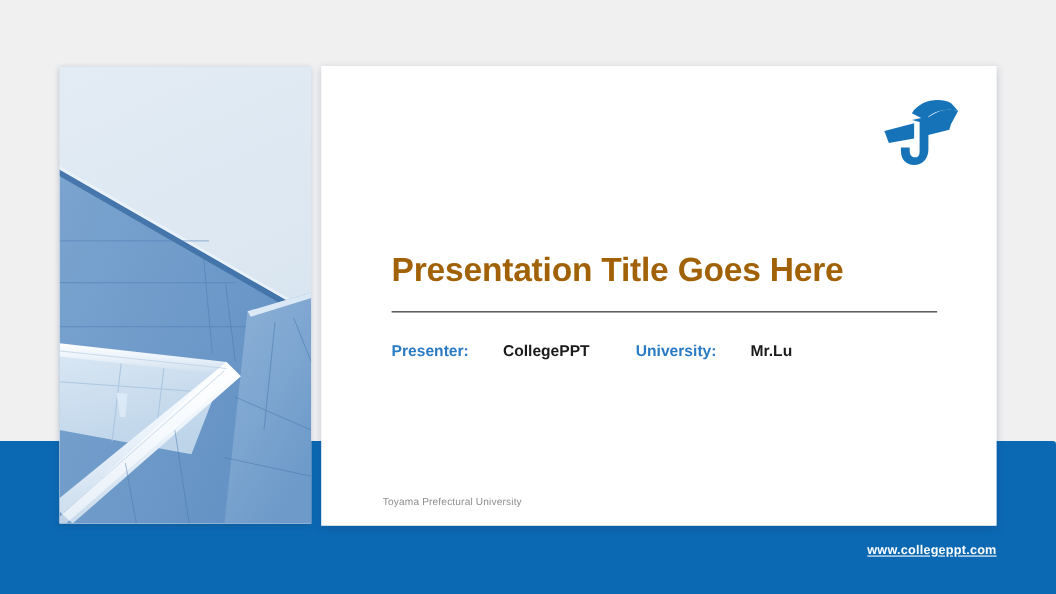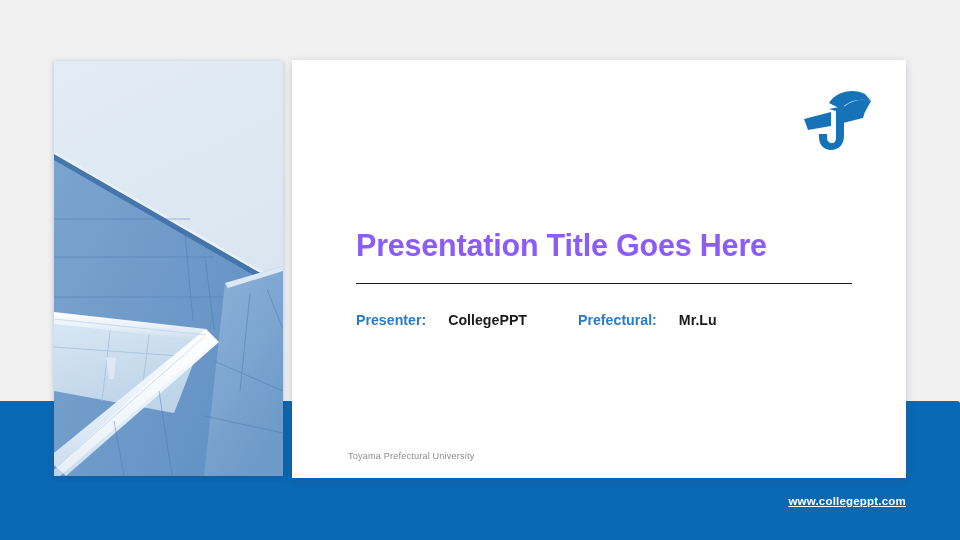--- a/index.html
+++ b/index.html
@@ -80,52 +80,52 @@
   .title-block {
     position: absolute;
     left: 64px;
     top: 168px;
     width: 498px;
   }
   .slide-title {
     margin: 0;
     font-size: 30.5px;
     font-weight: bold;
-    color: #8b5cf6;
+    color: #a16207;
     letter-spacing: -0.2px;
     line-height: 1.12;
     white-space: nowrap;
   }
   .title-rule {
     margin-top: 21px;
     width: 496px;
     height: 0;
     border-top: 1.6px solid #1d1d1d;
   }
 
   .meta-row {
     position: absolute;
     left: 64px;
     top: 252px;
     display: flex;
     align-items: baseline;
     white-space: nowrap;
   }
-  .meta-item { display: flex; align-items: flex-start; }
+  .meta-item { display: flex; align-items: flex-start; gap: 25px; }
   .meta-item.presenter { width: 222px; }
   .meta-label {
     color: #2a7ac4;
     font-size: 14.2px;
     font-weight: bold;
   }
   .meta-value {
     color: #1b1b1b;
     font-size: 14.2px;
     font-weight: bold;
-    margin-left: 22px;
+    margin-left: 6px;
   }
 
   .card-footnote {
     position: absolute;
     left: 56px;
     top: 391px;
     color: #8d8d8d;
     font-size: 9.2px;
     letter-spacing: .15px;
     white-space: nowrap;
@@ -242,21 +242,21 @@
       <h1 class="slide-title">Presentation Title Goes Here</h1>
       <div class="title-rule"></div>
     </div>
 
     <div class="meta-row">
       <div class="meta-item presenter">
         <span class="meta-label">Presenter:</span>
         <span class="meta-value">CollegePPT</span>
       </div>
       <div class="meta-item">
-        <span class="meta-label">Prefectural:</span>
+        <span class="meta-label">University:</span>
         <span class="meta-value">Mr.Lu</span>
       </div>
     </div>
 
     <div class="card-footnote">Toyama Prefectural University</div>
   </div>
 
 </div>
 
 </body></html>

